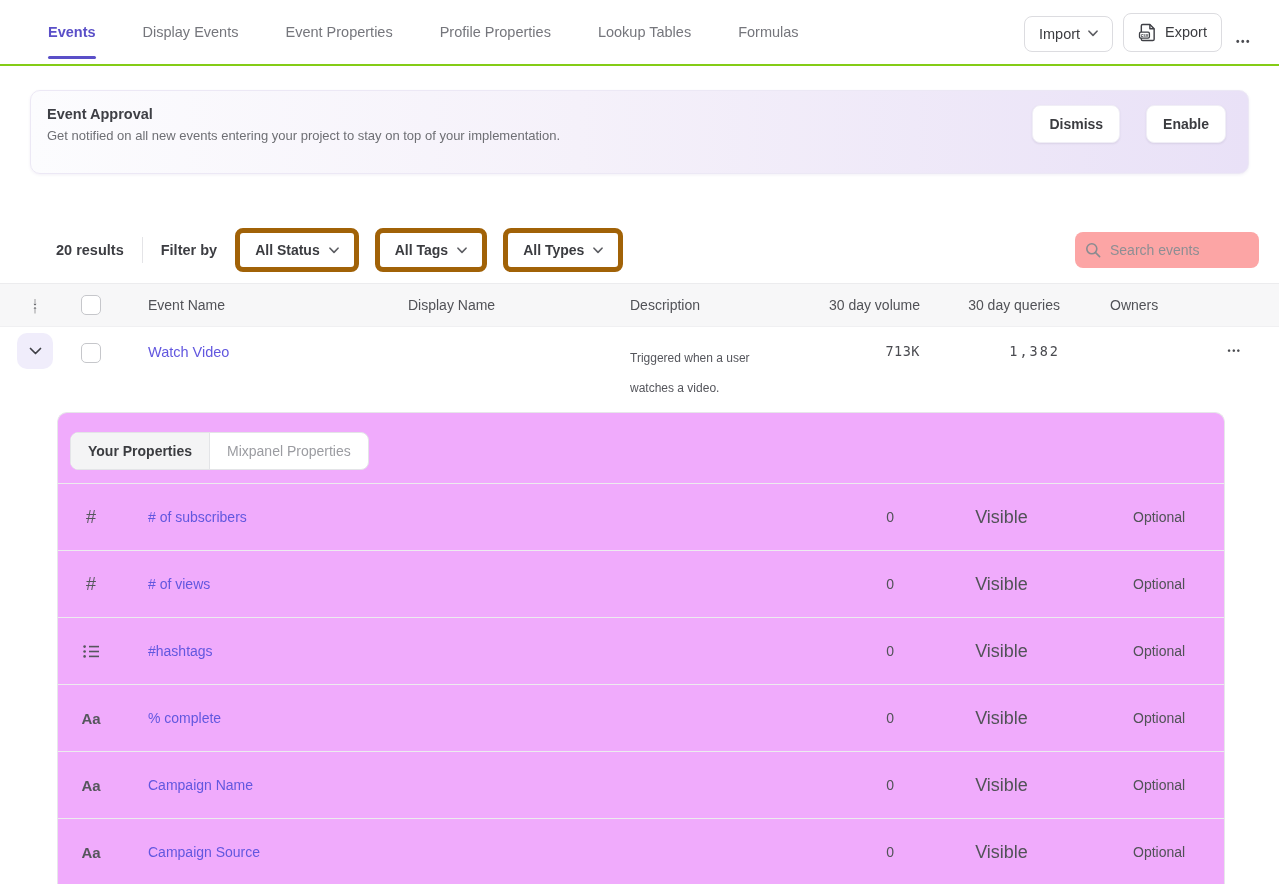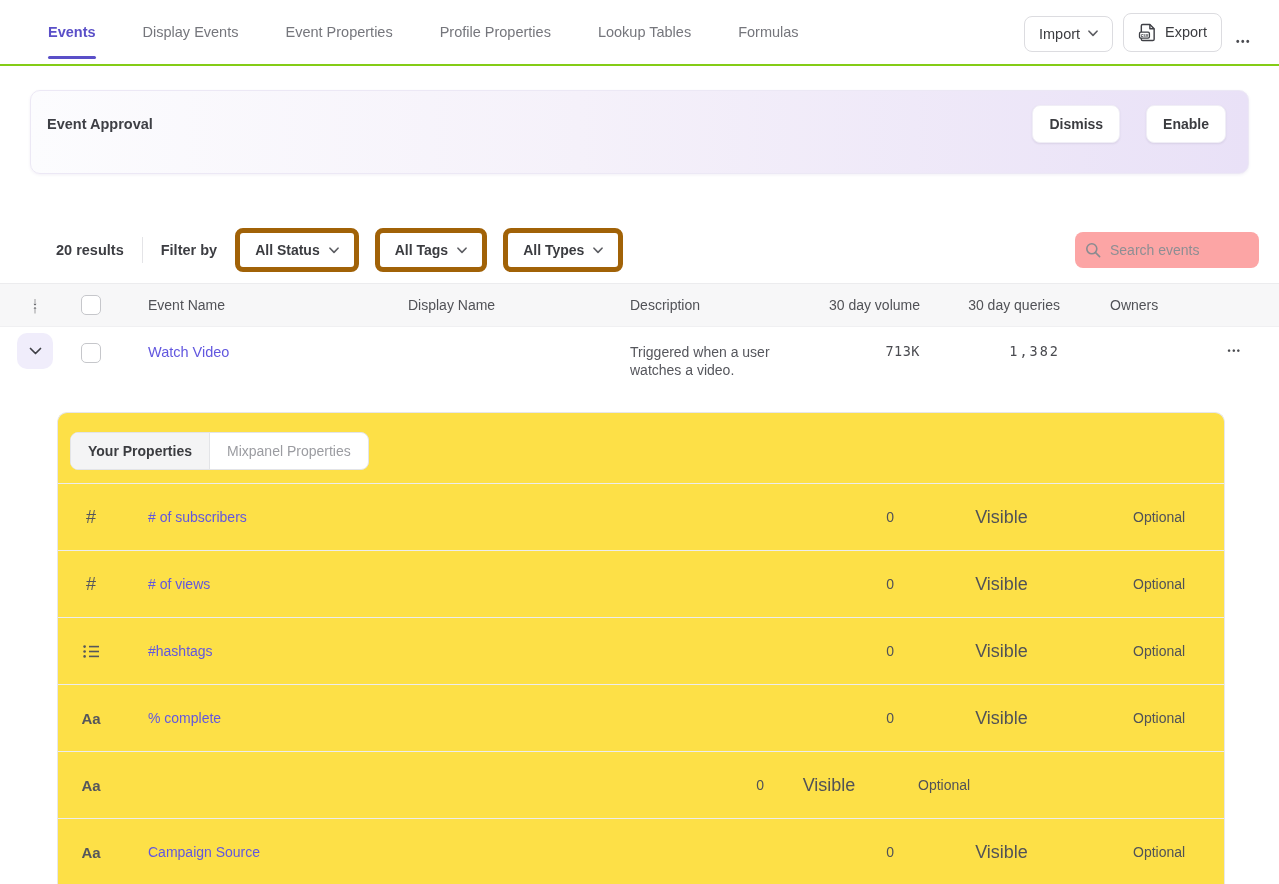--- a/index.html
+++ b/index.html
@@ -47,25 +47,25 @@
   .pl36 { padding-left:36px; }
   .pl50 { padding-left:50px; }
   .ccenter { display:flex; justify-content:center; }
   .collapse-icon { display:flex; flex-direction:column; align-items:center; color:#3f4046; font-size:11px; font-weight:700; line-height:8px; cursor:pointer; }
   .checkbox { width:20px; height:20px; border:1.5px solid #c6c7cb; border-radius:5px; background:#fff; cursor:pointer; }
 
   .trow { min-height:85px; align-items:start; }
   .expander { width:36px; height:36px; border-radius:10px; background:#f0edfb; display:flex; align-items:center; justify-content:center; cursor:pointer; margin-top:6px; }
   .pt16 { padding-top:16px; } .pt14 { padding-top:14px; }
   .event-link { font-size:14.5px; color:#6257df; cursor:pointer; text-decoration:none; }
-  .desc { font-size:14px; color:#55565c; line-height:18px; }
+  .desc { font-size:12px; color:#55565c; line-height:30px; }
   .num { font-family:"DejaVu Sans Mono", monospace; font-size:13.5px; color:#4a4b50; letter-spacing:0.5px; }
 
   
-  .panel { margin:0 54px 0 57px; height:472px; border:1px solid #e7e7ea; border-bottom:none; border-radius:10px 10px 0 0; background:#fde047; overflow:hidden; }
+  .panel { margin:0 54px 0 57px; height:472px; border:1px solid #e7e7ea; border-bottom:none; border-radius:10px 10px 0 0; background:#f0abfc; overflow:hidden; }
   .panel-tabs-area { padding:19px 12px 0; height:70px; }
   .tabgroup { display:inline-flex; border:1px solid #e3e4e7; border-radius:8px; overflow:hidden; background:#fff; }
   .ptab { padding:10px 17px; font-size:14px; cursor:pointer; white-space:nowrap; }
   .ptab.active { background:#f4f4f5; color:#3b3c40; font-weight:700; border-right:1px solid #e3e4e7; }
   .ptab.inactive { color:#9b9ca1; font-weight:500; }
 
   .prop-row { display:grid; grid-template-columns:66px 1fr 130px 215px 105px; align-items:center; height:67px; border-top:1px solid #ececee; padding-right:10px; }
   .prop-icon { display:flex; justify-content:center; color:#55565c; }
   .glyph-hash { font-size:18px; font-weight:500; color:#55565c; }
   .glyph-aa { font-size:15px; font-weight:600; color:#55565c; }
@@ -105,20 +105,21 @@
         <span>Export</span>
       </button>
       <div class="more-dots" style="font-size:10px; letter-spacing:1.5px;">•••</div>
     </div>
   </div>
 
   <div class="banner-wrap">
     <div class="banner">
       <div class="banner-text">
         <div class="banner-title">Event Approval</div>
+        <div class="banner-sub">Get notified on all new events entering your project to stay on top of your implementation.</div>
       </div>
       <div class="banner-actions">
         <button class="btn-white">Dismiss</button>
         <button class="btn-white">Enable</button>
       </div>
     </div>
   </div>
 
   <div class="toolbar">
     <span class="results">20 results</span>
@@ -244,20 +245,21 @@
       <div class="prop-name">% complete</div>
       <div class="prop-val">0</div>
       <div class="prop-mid">Visible</div>
       <div class="prop-end">Optional</div>
     </div>
 
     <div class="prop-row">
       <div class="prop-icon">
           <span class="glyph-aa">Aa</span>
         </div>
+      <div class="prop-name">Campaign Name</div>
       <div class="prop-val">0</div>
       <div class="prop-mid">Visible</div>
       <div class="prop-end">Optional</div>
     </div>
 
     <div class="prop-row">
       <div class="prop-icon">
           <span class="glyph-aa">Aa</span>
         </div>
       <div class="prop-name">Campaign Source</div>

